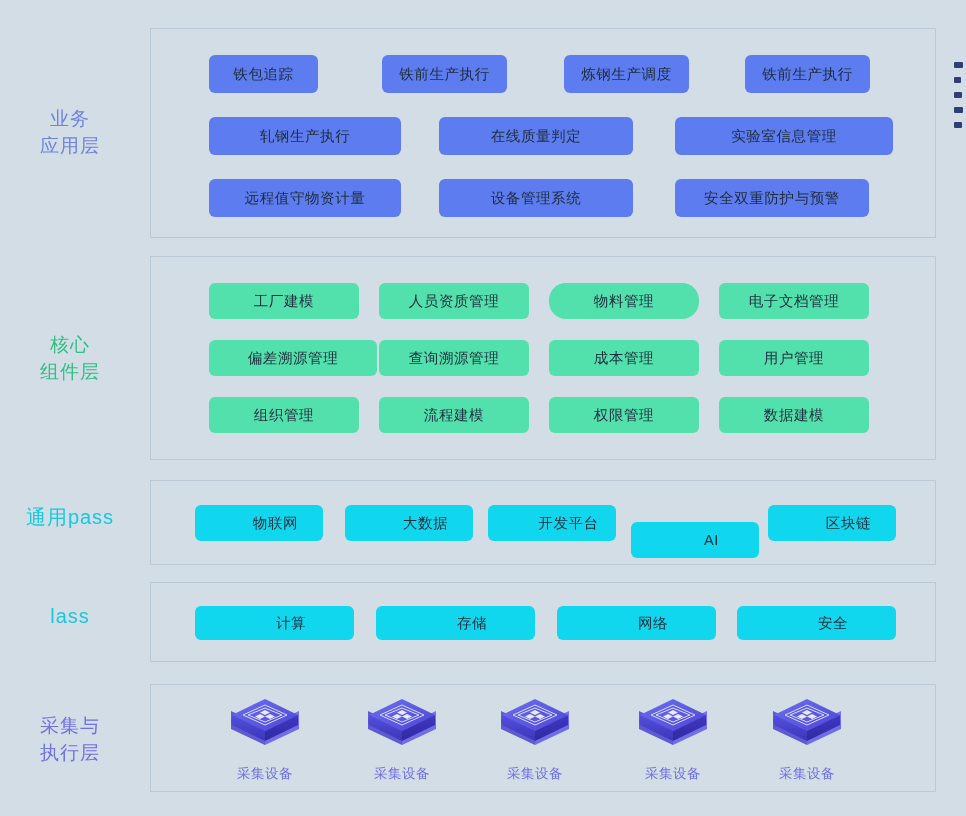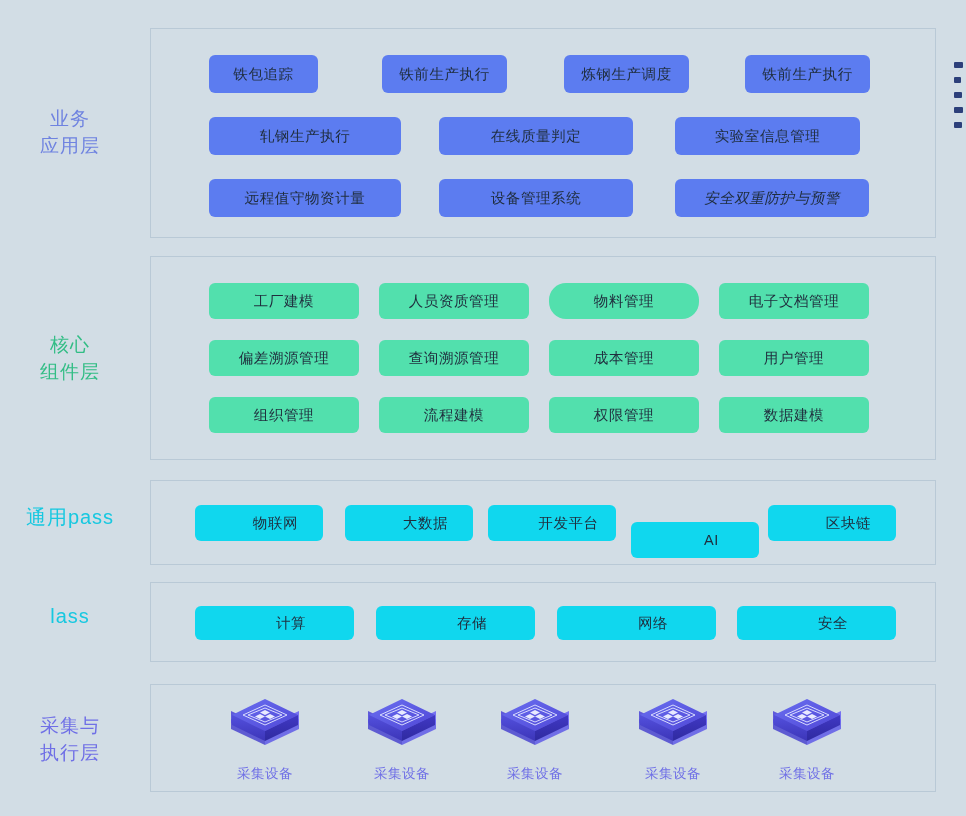--- a/index.html
+++ b/index.html
@@ -111,46 +111,46 @@
 
   <div class="layer-panel" style="left:150px; top:28px; width:786px; height:210px;">
 
     <div class="chip chip-blue" style="left:58px; top:26px; width:109px; height:38px;">铁包追踪</div>
     <div class="chip chip-blue" style="left:231px; top:26px; width:125px; height:38px;">铁前生产执行</div>
     <div class="chip chip-blue" style="left:413px; top:26px; width:125px; height:38px;">炼钢生产调度</div>
     <div class="chip chip-blue" style="left:594px; top:26px; width:125px; height:38px;">铁前生产执行</div>
 
     <div class="chip chip-blue" style="left:58px; top:88px; width:192px; height:38px;">轧钢生产执行</div>
     <div class="chip chip-blue" style="left:288px; top:88px; width:194px; height:38px;">在线质量判定</div>
-    <div class="chip chip-blue" style="left:524px; top:88px; width:185px; height:38px;">实验室信息管理</div>
+    <div class="chip chip-blue" style="left:524px; top:88px; width:218px; height:38px;">实验室信息管理</div>
 
     <div class="chip chip-blue" style="left:58px; top:150px; width:192px; height:38px;">远程值守物资计量</div>
     <div class="chip chip-blue" style="left:288px; top:150px; width:194px; height:38px;">设备管理系统</div>
-    <div class="chip chip-blue" style="left:524px; top:150px; width:194px; height:38px;font-style:italic;">安全双重防护与预警</div>
+    <div class="chip chip-blue" style="left:524px; top:150px; width:194px; height:38px;">安全双重防护与预警</div>
   </div>
 
   <div class="edge-marks">
     <div class="edge-mark m1"></div>
     <div class="edge-mark m2"></div>
     <div class="edge-mark m3"></div>
     <div class="edge-mark m1"></div>
     <div class="edge-mark m3"></div>
   </div>
 
   <div class="layer-label lbl-core" style="left:0px; top:331px;">核心
 组件层</div>
 
   <div class="layer-panel" style="left:150px; top:256px; width:786px; height:204px;">
 
     <div class="chip chip-green" style="left:58px; top:26px; width:150px; height:36px;">工厂建模</div>
     <div class="chip chip-green" style="left:228px; top:26px; width:150px; height:36px;">人员资质管理</div>
     <div class="chip chip-green" style="left:398px; top:26px; width:150px; height:36px;border-radius:17px;">物料管理</div>
     <div class="chip chip-green" style="left:568px; top:26px; width:150px; height:36px;">电子文档管理</div>
 
-    <div class="chip chip-green" style="left:58px; top:83px; width:150px; height:36px;">偏差溯源管理</div>
+    <div class="chip chip-green" style="left:58px; top:83px; width:168px; height:36px;">偏差溯源管理</div>
     <div class="chip chip-green" style="left:228px; top:83px; width:150px; height:36px;">查询溯源管理</div>
     <div class="chip chip-green" style="left:398px; top:83px; width:150px; height:36px;">成本管理</div>
     <div class="chip chip-green" style="left:568px; top:83px; width:150px; height:36px;">用户管理</div>
 
     <div class="chip chip-green" style="left:58px; top:140px; width:150px; height:36px;">组织管理</div>
     <div class="chip chip-green" style="left:228px; top:140px; width:150px; height:36px;">流程建模</div>
     <div class="chip chip-green" style="left:398px; top:140px; width:150px; height:36px;">权限管理</div>
     <div class="chip chip-green" style="left:568px; top:140px; width:150px; height:36px;">数据建模</div>
   </div>
 

